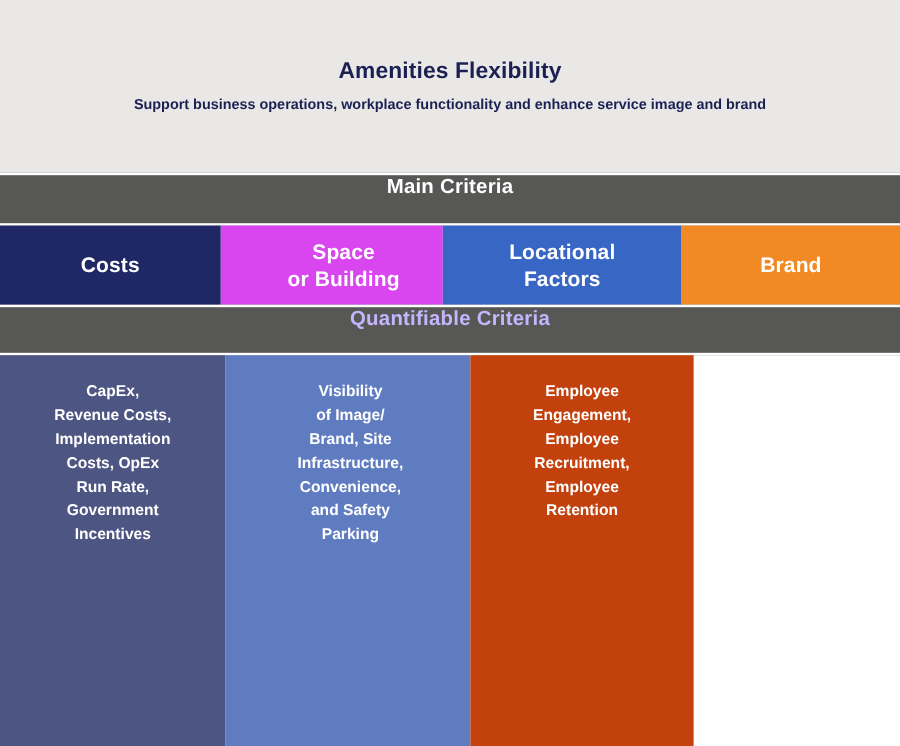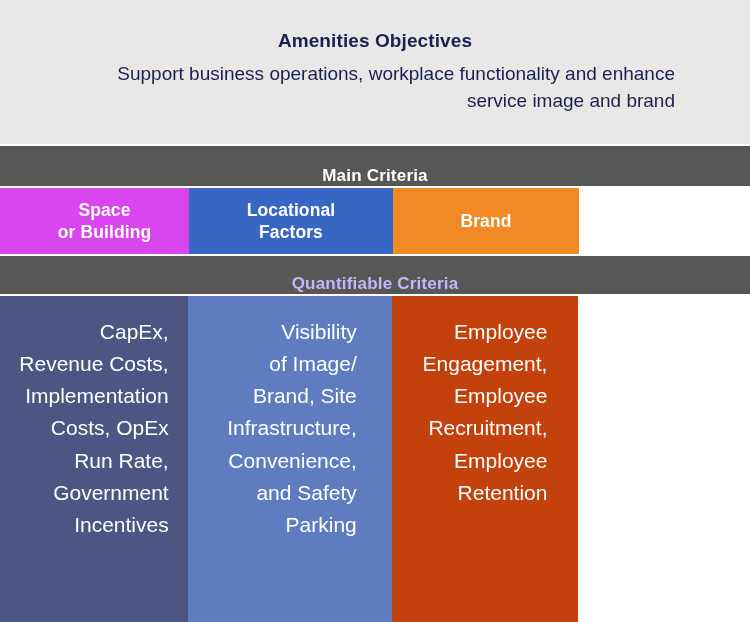--- a/index.html
+++ b/index.html
@@ -39,36 +39,36 @@
   .title-main {
     font-size: 19px;
     font-weight: bold;
     color: #1b2053;
     letter-spacing: 0.1px;
     line-height: 1.25;
     text-align: center;
     margin-bottom: 7px;
   }
   .title-sub {
-    font-size: 19px;
-    font-weight: normal;
+    font-size: 12px;
+    font-weight: bold;
     color: #1b2053;
     line-height: 1.45;
-    text-align: right;
+    text-align: left;
     max-width: 600px;
   }
 
   
   .band {
     position: absolute;
     left: 0;
     width: 750px;
     background: #575756;
     display: flex;
-    align-items: flex-end;
+    align-items: flex-start;
     justify-content: center;
     box-sizing: border-box;
     border-top: 2px solid #ffffff;
     border-bottom: 2px solid #ffffff;
   }
   .band-label {
     font-size: 17px;
     font-weight: bold;
     color: #ffffff;
     letter-spacing: 0.2px;
@@ -119,49 +119,52 @@
     display: flex;
   }
   .col-body {
     height: 326px;
     box-sizing: border-box;
     padding: 20px 8px 0 8px;
     display: flex;
     justify-content: center;
   }
   .col-body-text {
-    font-size: 21px;
-    font-weight: normal;
+    font-size: 13px;
+    font-weight: bold;
     color: #ffffff;
     line-height: 1.53;
-    text-align: right;
+    text-align: center;
     white-space: pre-line;
   }
 
   
   .w1 { width: 188px; }
   .w2 { width: 189px; }
   .w3 { width: 204px; }
   .w4 { width: 186px; }
 </style>
 </head>
 <body>
 
 <div id="diagram">
 
   <div class="title-panel" style="background: rgb(233, 232, 230);">
-    <div class="title-main" style="color: rgb(27, 32, 83);">Amenities Objectives</div>
+    <div class="title-main" style="color: rgb(27, 32, 83);">Amenities Flexibility</div>
     <div class="title-sub" style="color: rgb(27, 32, 83);">Support business operations, workplace functionality and enhance service image and brand</div>
   </div>
 
   <div class="band" id="band-main" style="background: rgb(87, 87, 86);">
     <span class="band-label" style="color: rgb(255, 255, 255);">Main Criteria</span>
   </div>
 
   <div class="header-strip">
+    <div class="col-header w1" id="hdr-0" style="background: rgb(31, 39, 101);">
+      <span class="col-header-label" style="white-space: pre-line;">Costs</span>
+    </div>
     <div class="col-header w2" id="hdr-1" style="background: #d946ef; padding-left: 20px;">
       <span class="col-header-label" style="white-space: pre-line;">Space
 or Building</span>
     </div>
     <div class="col-header w3" id="hdr-2" style="background: rgb(56, 102, 196);">
       <span class="col-header-label" style="white-space: pre-line;">Locational
 Factors</span>
     </div>
     <div class="col-header w4" id="hdr-3" style="background: rgb(241, 138, 36);">
       <span class="col-header-label" style="white-space: pre-line;">Brand</span>

